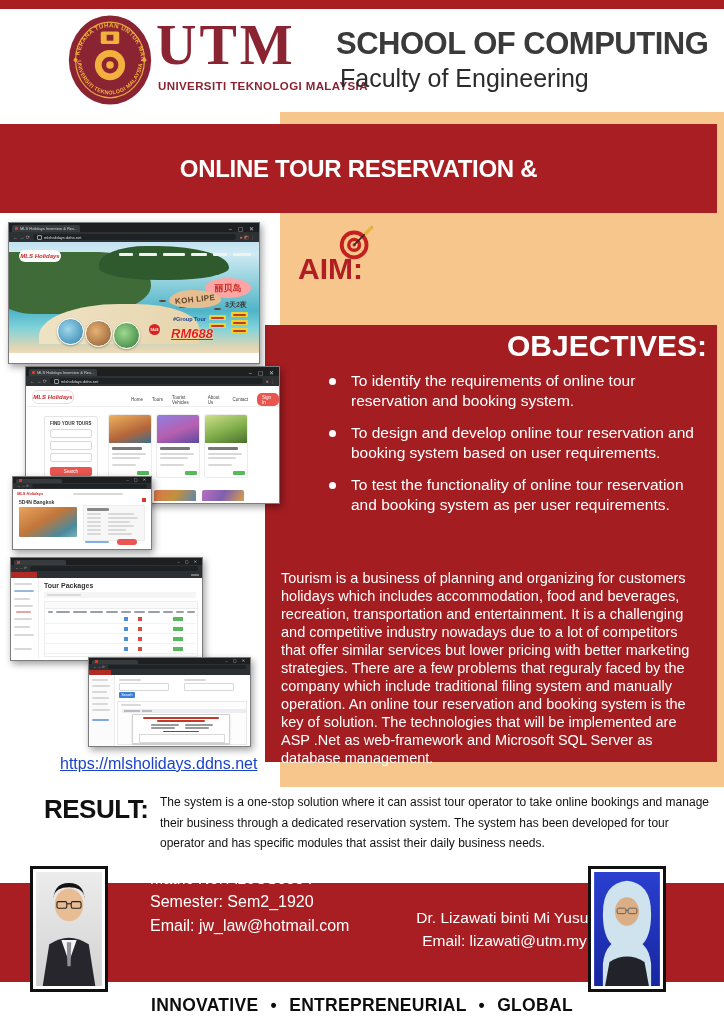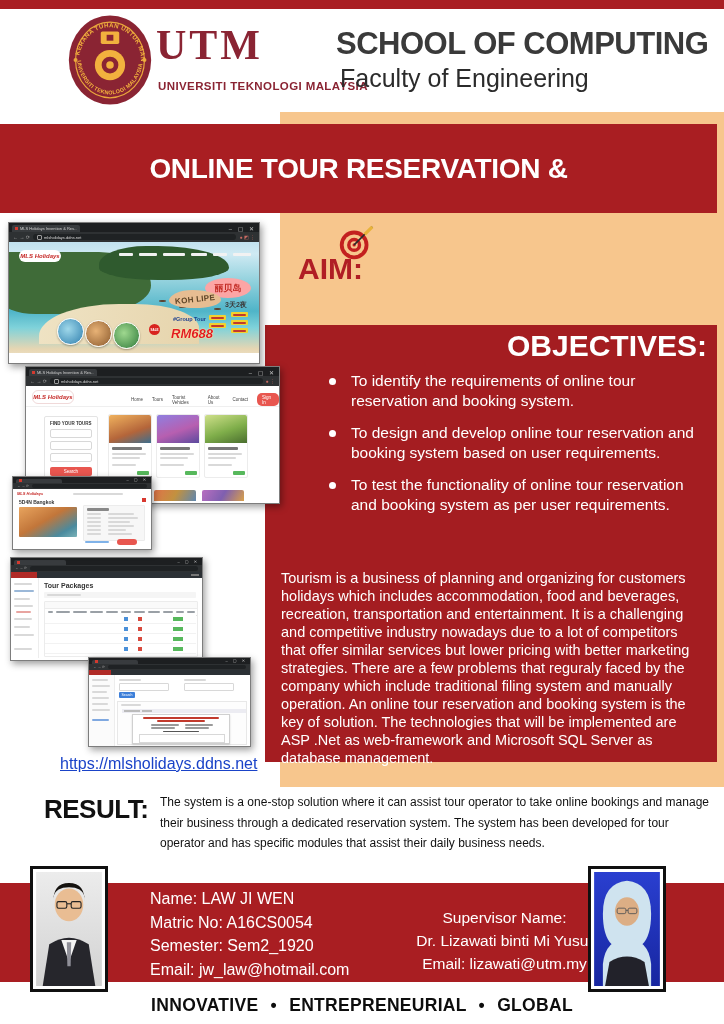--- a/index.html
+++ b/index.html
@@ -4,30 +4,30 @@
 <style>
   html,body{margin:0;padding:0;background:#ffffff;}
   .poster{position:relative;width:724px;height:1024px;background:#ffffff;overflow:hidden;
           font-family:"Liberation Sans",sans-serif;}
   .abs{position:absolute;}
 
   
   .topbar{left:0;top:0;width:724px;height:9px;background:#a91e22;}
   .seal{left:68px;top:13px;width:84px;height:94px;}
   .utm-word{left:156px;top:14px;font-family:"Liberation Serif",serif;font-weight:bold;
-            font-size:42px;color:#8a2433;letter-spacing:3px;line-height:62px;}
+            font-size:56px;color:#8a2433;letter-spacing:3px;line-height:62px;}
   .utm-sub{left:158px;top:80px;font-size:11.5px;font-weight:bold;color:#8a2433;letter-spacing:.4px;}
   .school{left:336px;top:26px;font-size:31px;font-weight:bold;color:#3a3a3a;letter-spacing:-.5px;}
   .faculty{left:340px;top:64px;font-size:25px;color:#2b2b2b;}
 
   
   .orange-col{left:280px;top:112px;width:444px;height:675px;background:#f7c68d;z-index:0;}
   .banner{left:0;top:124px;width:717px;height:89px;background:#a91e22;z-index:1;
           display:flex;flex-direction:column;align-items:center;justify-content:center;}
-  .banner div{color:#ffffff;font-weight:bold;font-size:28px;line-height:36px;letter-spacing:-.3px;}
+  .banner div{color:#ffffff;font-weight:bold;font-size:24px;line-height:36px;letter-spacing:-.3px;}
 
   .aim-label{left:298px;top:252px;font-size:30px;font-weight:bold;color:#b01e24;z-index:2;}
   .aim-icon{left:336px;top:222px;width:42px;height:42px;z-index:2;}
   .aim-text{left:380px;top:226px;width:330px;font-size:15.5px;line-height:19.5px;color:#2b2b2b;z-index:2;}
 
   .redbox{left:265px;top:325px;width:452px;height:437px;background:#a41d21;z-index:1;}
   .obj-head{position:absolute;right:10px;top:4px;color:#fff;font-weight:bold;font-size:30px;}
   .obj-list{position:absolute;left:62px;top:46px;width:382px;}
   .obj-item{position:relative;padding-left:24px;color:#fff;font-size:15.5px;line-height:20px;margin-bottom:12px;}
   .obj-item::before{content:"";position:absolute;left:2px;top:7px;width:7px;height:7px;border-radius:50%;background:#fff;}
@@ -60,21 +60,21 @@
   .boat{position:absolute;width:7px;height:2px;background:#5b4330;border-radius:40%;}
   .logo-pill{position:absolute;background:#ffffff;border-radius:6px;display:flex;align-items:center;justify-content:center;}
   .mls{color:#c62a28;font-weight:bold;font-style:italic;font-size:6px;line-height:6px;}
   .kohblob{position:absolute;background:#e7bd92;border-radius:45% 55% 50% 50%/60% 55% 45% 40%;display:flex;align-items:center;justify-content:center;}
   .koh{color:#5d4426;font-weight:bold;font-size:8px;transform:rotate(-6deg);letter-spacing:.3px;}
   .cloudblob{position:absolute;background:#fca5a5;border-radius:50%;}
   .cn1{color:#c22a24;font-weight:bold;font-size:9px;}
   .cn2{color:#3c3c3c;font-weight:bold;font-size:7px;}
   .gt{position:absolute;color:#1c3f8f;font-weight:bold;font-size:5.5px;}
   .price{position:absolute;color:#e21d1d;font-weight:bold;font-style:italic;font-size:13px;
-         text-shadow:0 0 1px #fff,0 0 2px #ffe27a;}
+         text-shadow:0 0 1px #fff,0 0 2px #ffe27a;text-decoration:underline;}
   .chip{position:absolute;width:17px;height:5px;background:#f2d22e;border-radius:1px;}
   .chip i{display:block;margin:1.5px 2px;height:2px;background:#c23a2d;border-radius:1px;}
   .circ{position:absolute;border-radius:50%;border:1.5px solid #ffffff;box-shadow:0 1px 2px rgba(0,0,0,.3);}
   .sale{position:absolute;width:11px;height:11px;border-radius:50%;background:#d8231f;color:#fff;
         font-size:3px;display:flex;align-items:center;justify-content:center;font-weight:bold;}
 
   
   .nav-row{position:absolute;display:flex;gap:9px;align-items:center;}
   .nav-it{font-size:4.5px;color:#444;}
   .pill-btn{background:#e8564f;color:#fff;font-size:4.5px;border-radius:5px;padding:1.5px 5px;}
@@ -96,21 +96,21 @@
 
   
   .site-link{left:60px;top:755px;font-size:16px;color:#1a43c8;text-decoration:underline;z-index:3;}
   .result-label{left:44px;top:794px;font-size:26px;font-weight:bold;color:#111;letter-spacing:-.5px;}
   .result-text{left:160px;top:792px;width:554px;font-size:12px;line-height:20.5px;color:#111;}
 
   
   .footband{left:0;top:883px;width:724px;height:99px;background:#a91e22;z-index:0;}
   .photo{position:absolute;width:66px;height:114px;border:3px solid #101010;background:#ffffff;padding:3px;z-index:2;}
   .photo svg{display:block;width:100%;height:100%;}
-  .stu-info{left:150px;top:887px;z-index:2;color:#fff;font-size:16px;line-height:23.5px;}
+  .stu-info{left:150px;top:843px;z-index:2;color:#fff;font-size:16px;line-height:23.5px;}
   .sup-info{left:402px;top:906px;width:205px;z-index:2;color:#fff;font-size:15.5px;line-height:23px;text-align:center;}
   .tagline{left:0;top:995px;width:724px;text-align:center;font-size:17.5px;font-weight:bold;color:#0d0d0d;
            letter-spacing:.3px;word-spacing:7px;}
 </style>
 </head>
 <body>
 
 <div class="poster">
 
   <div class="abs topbar"></div>
@@ -470,21 +470,20 @@
   </div>
 
   <div class="abs stu-info">
     <div>Name: LAW JI WEN</div>
     <div>Matric No: A16CS0054</div>
     <div>Semester: Sem2_1920</div>
     <div>Email: jw_law@hotmail.com</div>
   </div>
 
   <div class="abs sup-info">
-    <div>Supervisor Name:</div>
     <div>Dr. Lizawati binti Mi Yusuf</div>
     <div>Email: lizawati@utm.my</div>
   </div>
 
   <div class="photo" style="left:588px;top:866px;">
     <svg viewBox="0 0 60 104">
       <defs>
           <linearGradient id="bgP" x1="0" y1="0" x2="0" y2="1">
         <stop offset="0" stop-color="#2a3fd0"></stop>
             <stop offset="1" stop-color="#1726a0"></stop>

